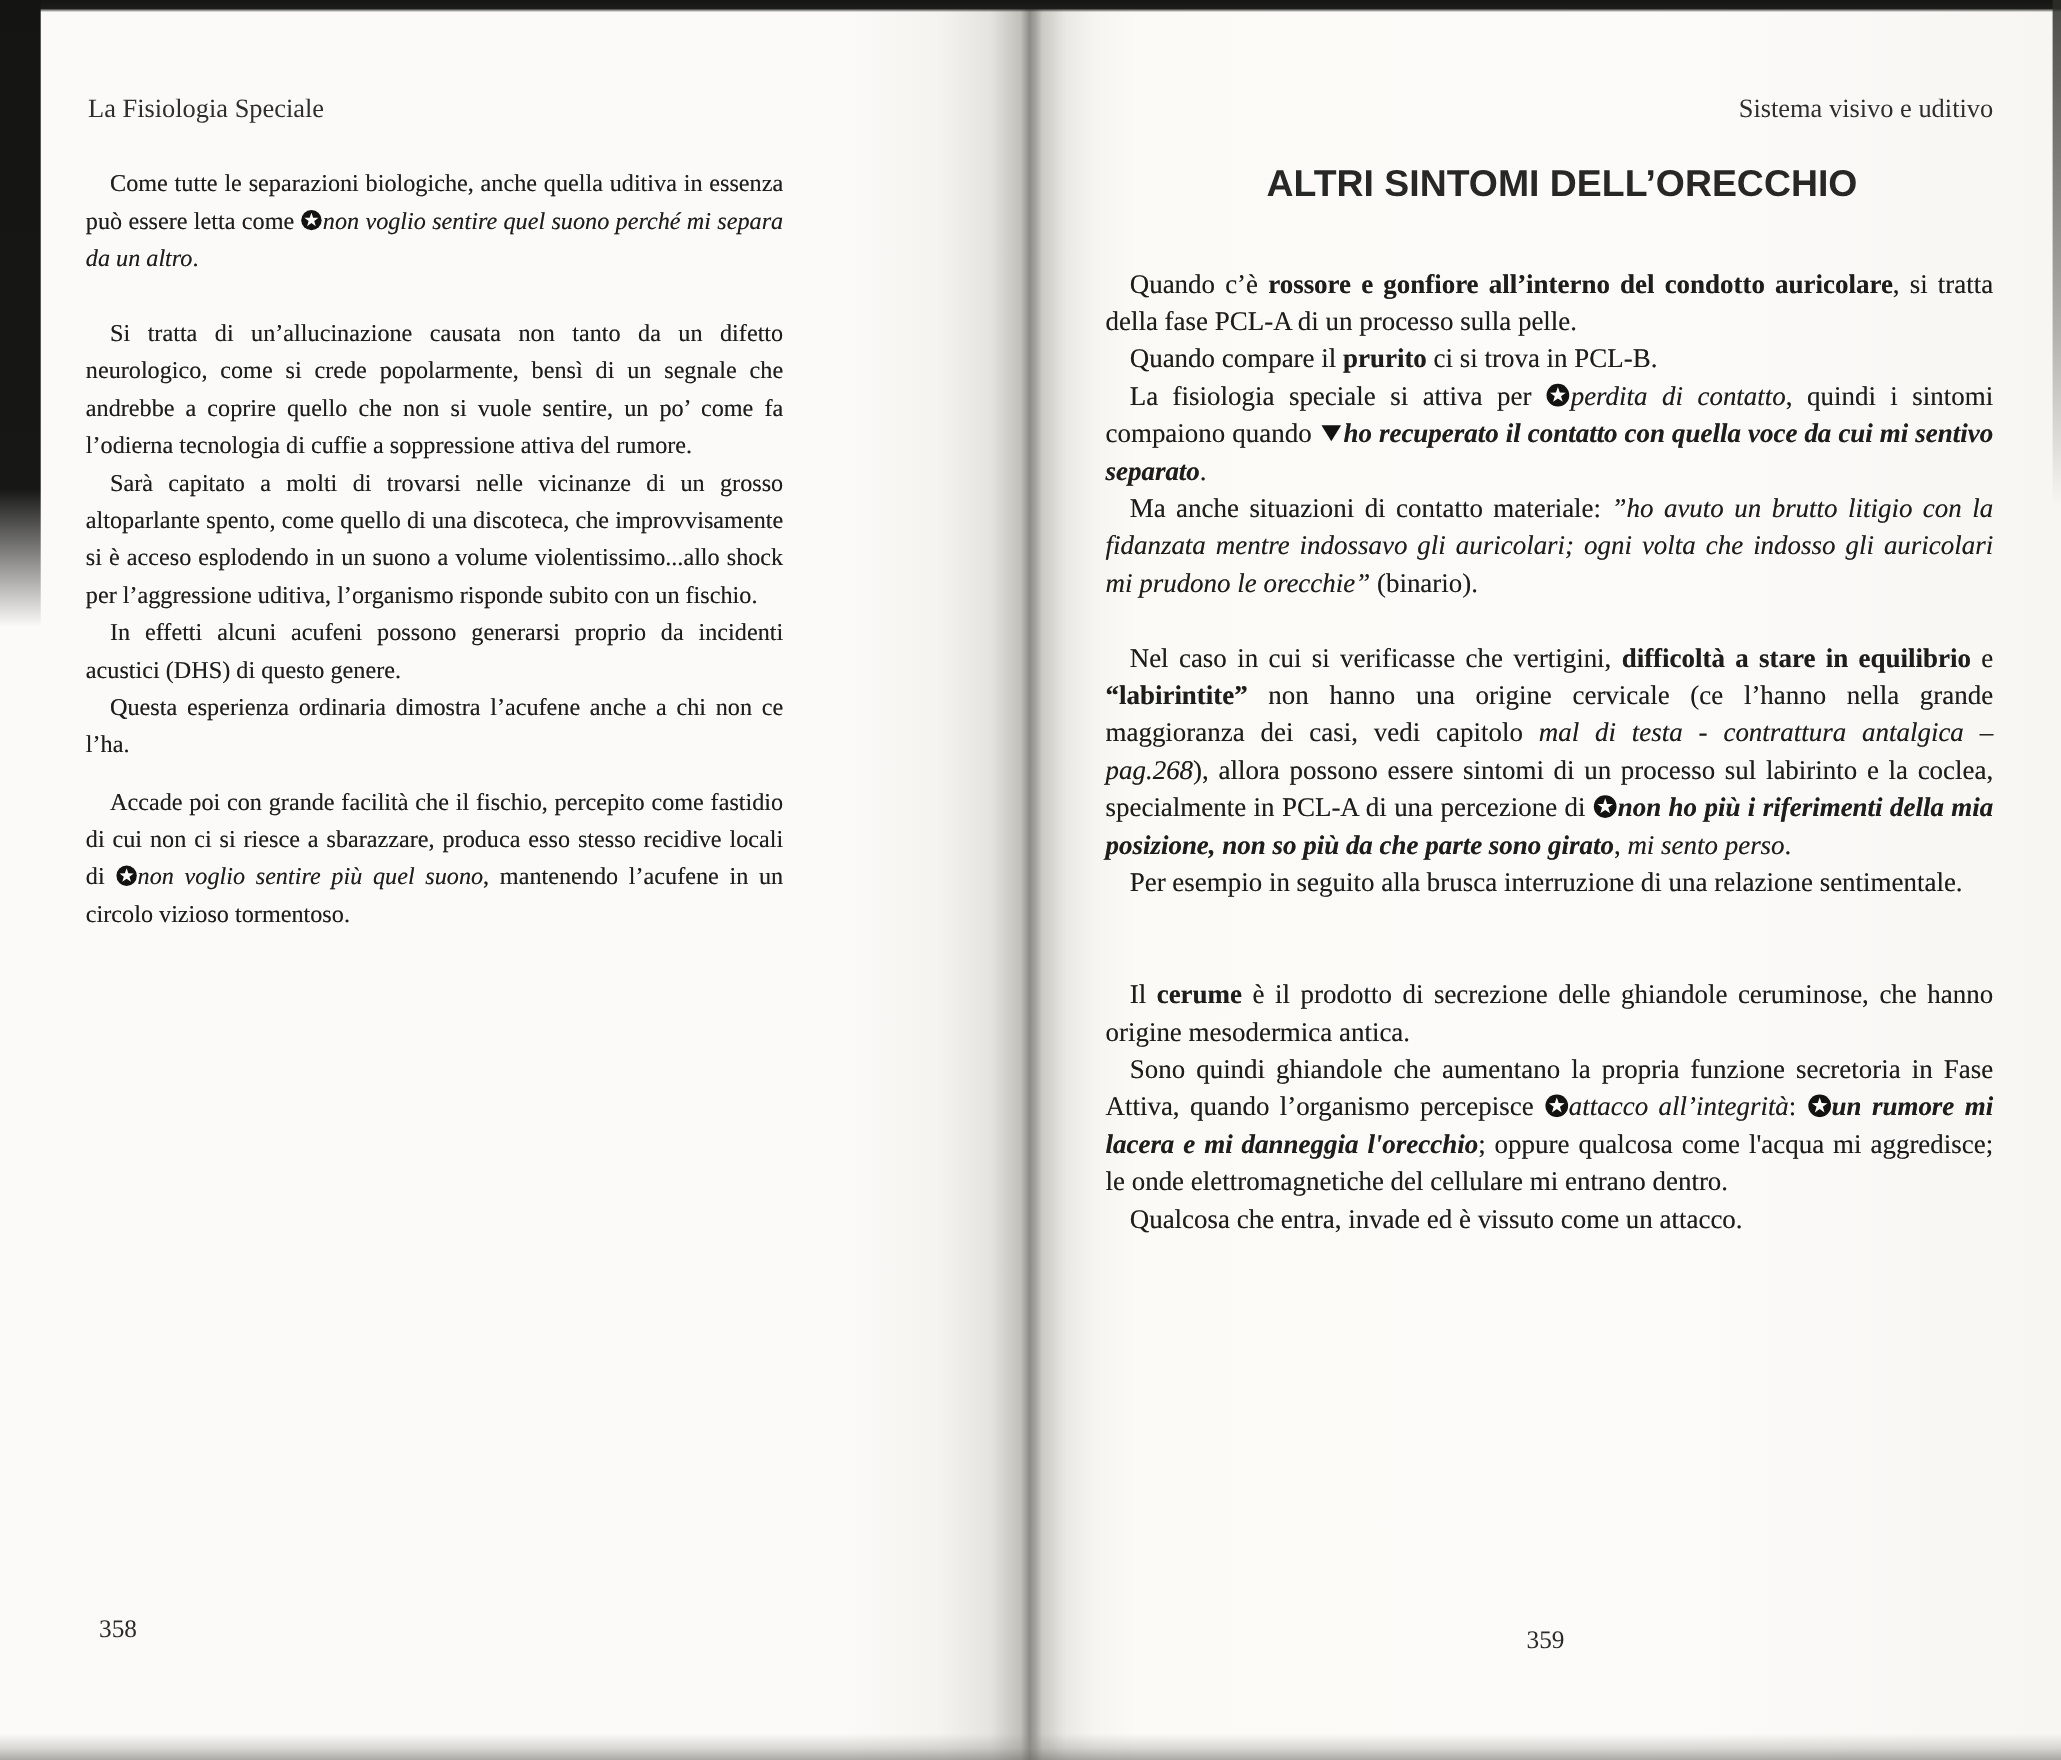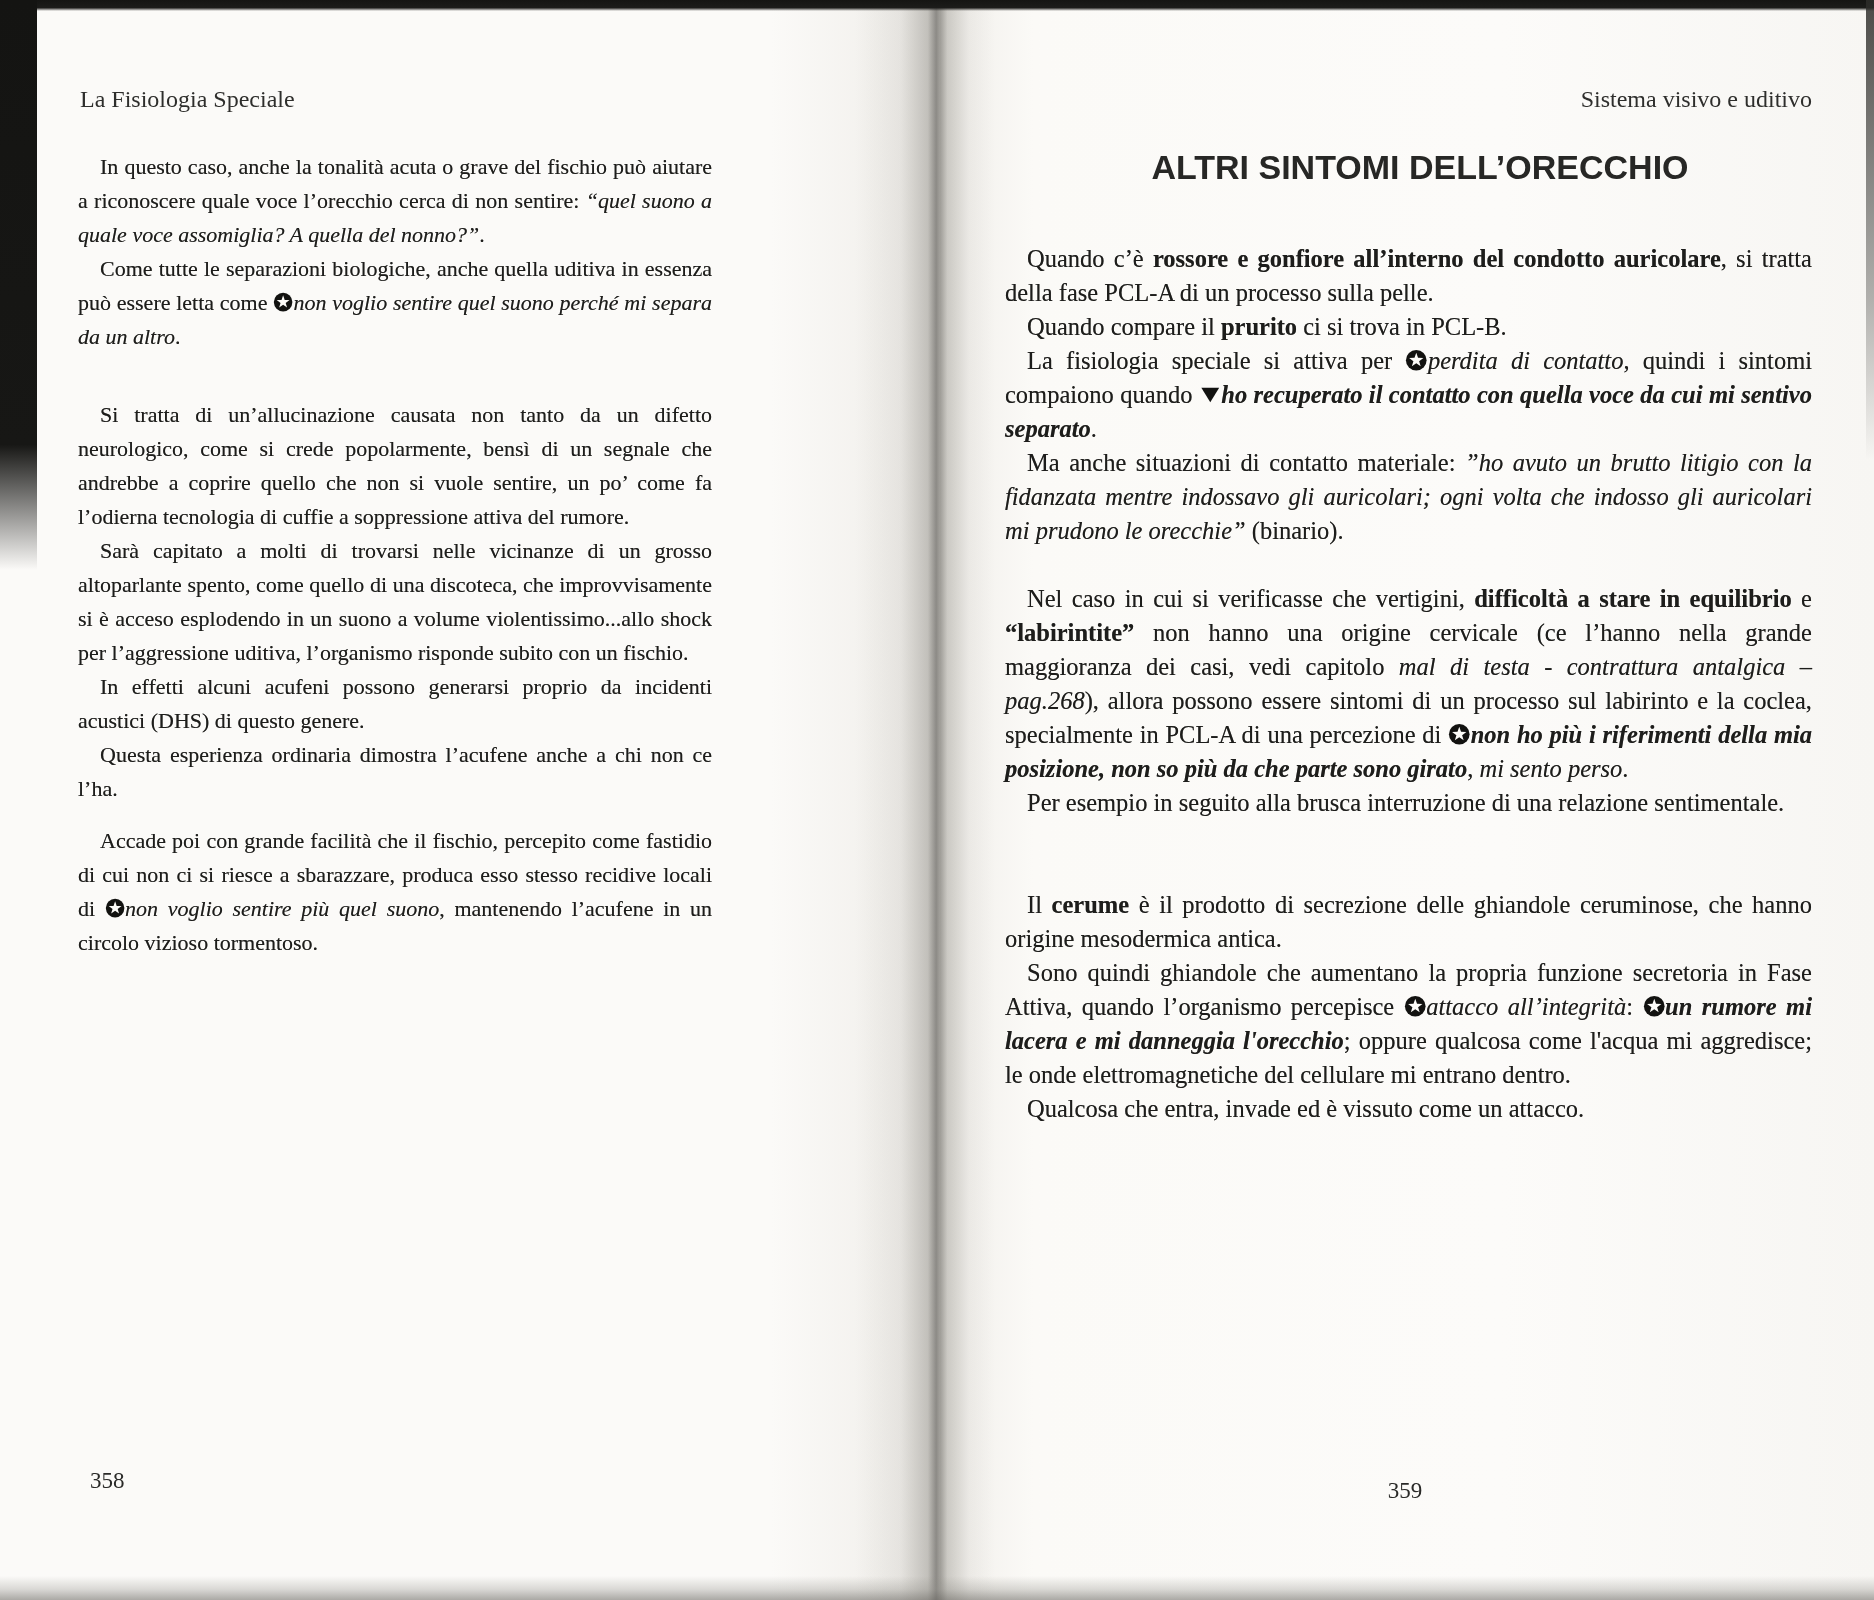--- a/index.html
+++ b/index.html
@@ -80,26 +80,25 @@
   <div class="edge-right"></div>
   <div class="edge-bottom"></div>
 
   <div class="running-header rh-left">La Fisiologia Speciale</div>
 
   <div class="running-header rh-right">Sistema visivo e uditivo</div>
 
   <div class="section-heading">ALTRI SINTOMI DELL’ORECCHIO</div>
 
   <div class="body-col body-left">
-      <p class="para"><span class="">In questo caso, anche la tonalità acuta o grave del fischio può aiutare a riconoscere quale voce l’orecchio cerca di non sentire: </span><span class="ri">“quel suono a quale voce assomiglia? A quella del nonno?”</span><span class="">.</span></p>
       <p class="para"><span class="">Come tutte le separazioni biologiche, anche quella uditiva in essenza può essere letta come </span><span class="icon"><svg viewBox="0 0 24 24">
             <circle cx="12" cy="12" r="11" fill="#121210"></circle>
             <path d="M12 4 L13.88 9.41 L19.61 9.53 L15.04 12.99 L16.70 18.47 L12 15.2 L7.30 18.47 L8.96 12.99 L4.39 9.53 L10.12 9.41 Z" fill="#fdfcf9"></path>
           </svg></span><span class="ri">non voglio sentire quel suono perché mi separa da un altro</span><span class="">.</span></p>
-      <p class="para" style="margin-top: 44px;"><span class="">Si tratta di un’allucinazione causata non tanto da un difetto neurologico, come si crede popolarmente, bensì di un segnale che andrebbe a coprire quello che non si vuole sentire, un po’ come fa l’odierna tecnologia di cuffie a soppressione attiva del rumore.</span></p>
+      <p class="para" style="margin-top: 34px;"><span class="">Si tratta di un’allucinazione causata non tanto da un difetto neurologico, come si crede popolarmente, bensì di un segnale che andrebbe a coprire quello che non si vuole sentire, un po’ come fa l’odierna tecnologia di cuffie a soppressione attiva del rumore.</span></p>
       <p class="para"><span class="">Sarà capitato a molti di trovarsi nelle vicinanze di un grosso altoparlante spento, come quello di una discoteca, che improvvisamente si è acceso esplodendo in un suono a volume violentissimo...allo shock per l’aggressione uditiva, l’organismo risponde subito con un fischio.</span></p>
       <p class="para"><span class="">In effetti alcuni acufeni possono generarsi proprio da incidenti acustici (DHS) di questo genere.</span></p>
       <p class="para"><span class="">Questa esperienza ordinaria dimostra l’acufene anche a chi non ce l’ha.</span></p>
       <p class="para" style="margin-top: 18px;"><span class="">Accade poi con grande facilità che il fischio, percepito come fastidio di cui non ci si riesce a sbarazzare, produca esso stesso recidive locali di </span><span class="icon"><svg viewBox="0 0 24 24">
             <circle cx="12" cy="12" r="11" fill="#121210"></circle>
             <path d="M12 4 L13.88 9.41 L19.61 9.53 L15.04 12.99 L16.70 18.47 L12 15.2 L7.30 18.47 L8.96 12.99 L4.39 9.53 L10.12 9.41 Z" fill="#fdfcf9"></path>
           </svg></span><span class="ri">non voglio sentire più quel suono</span><span class="">, mantenendo l’acufene in un circolo vizioso tormentoso.</span></p>
     </div>
 
   <div class="body-col body-right">

